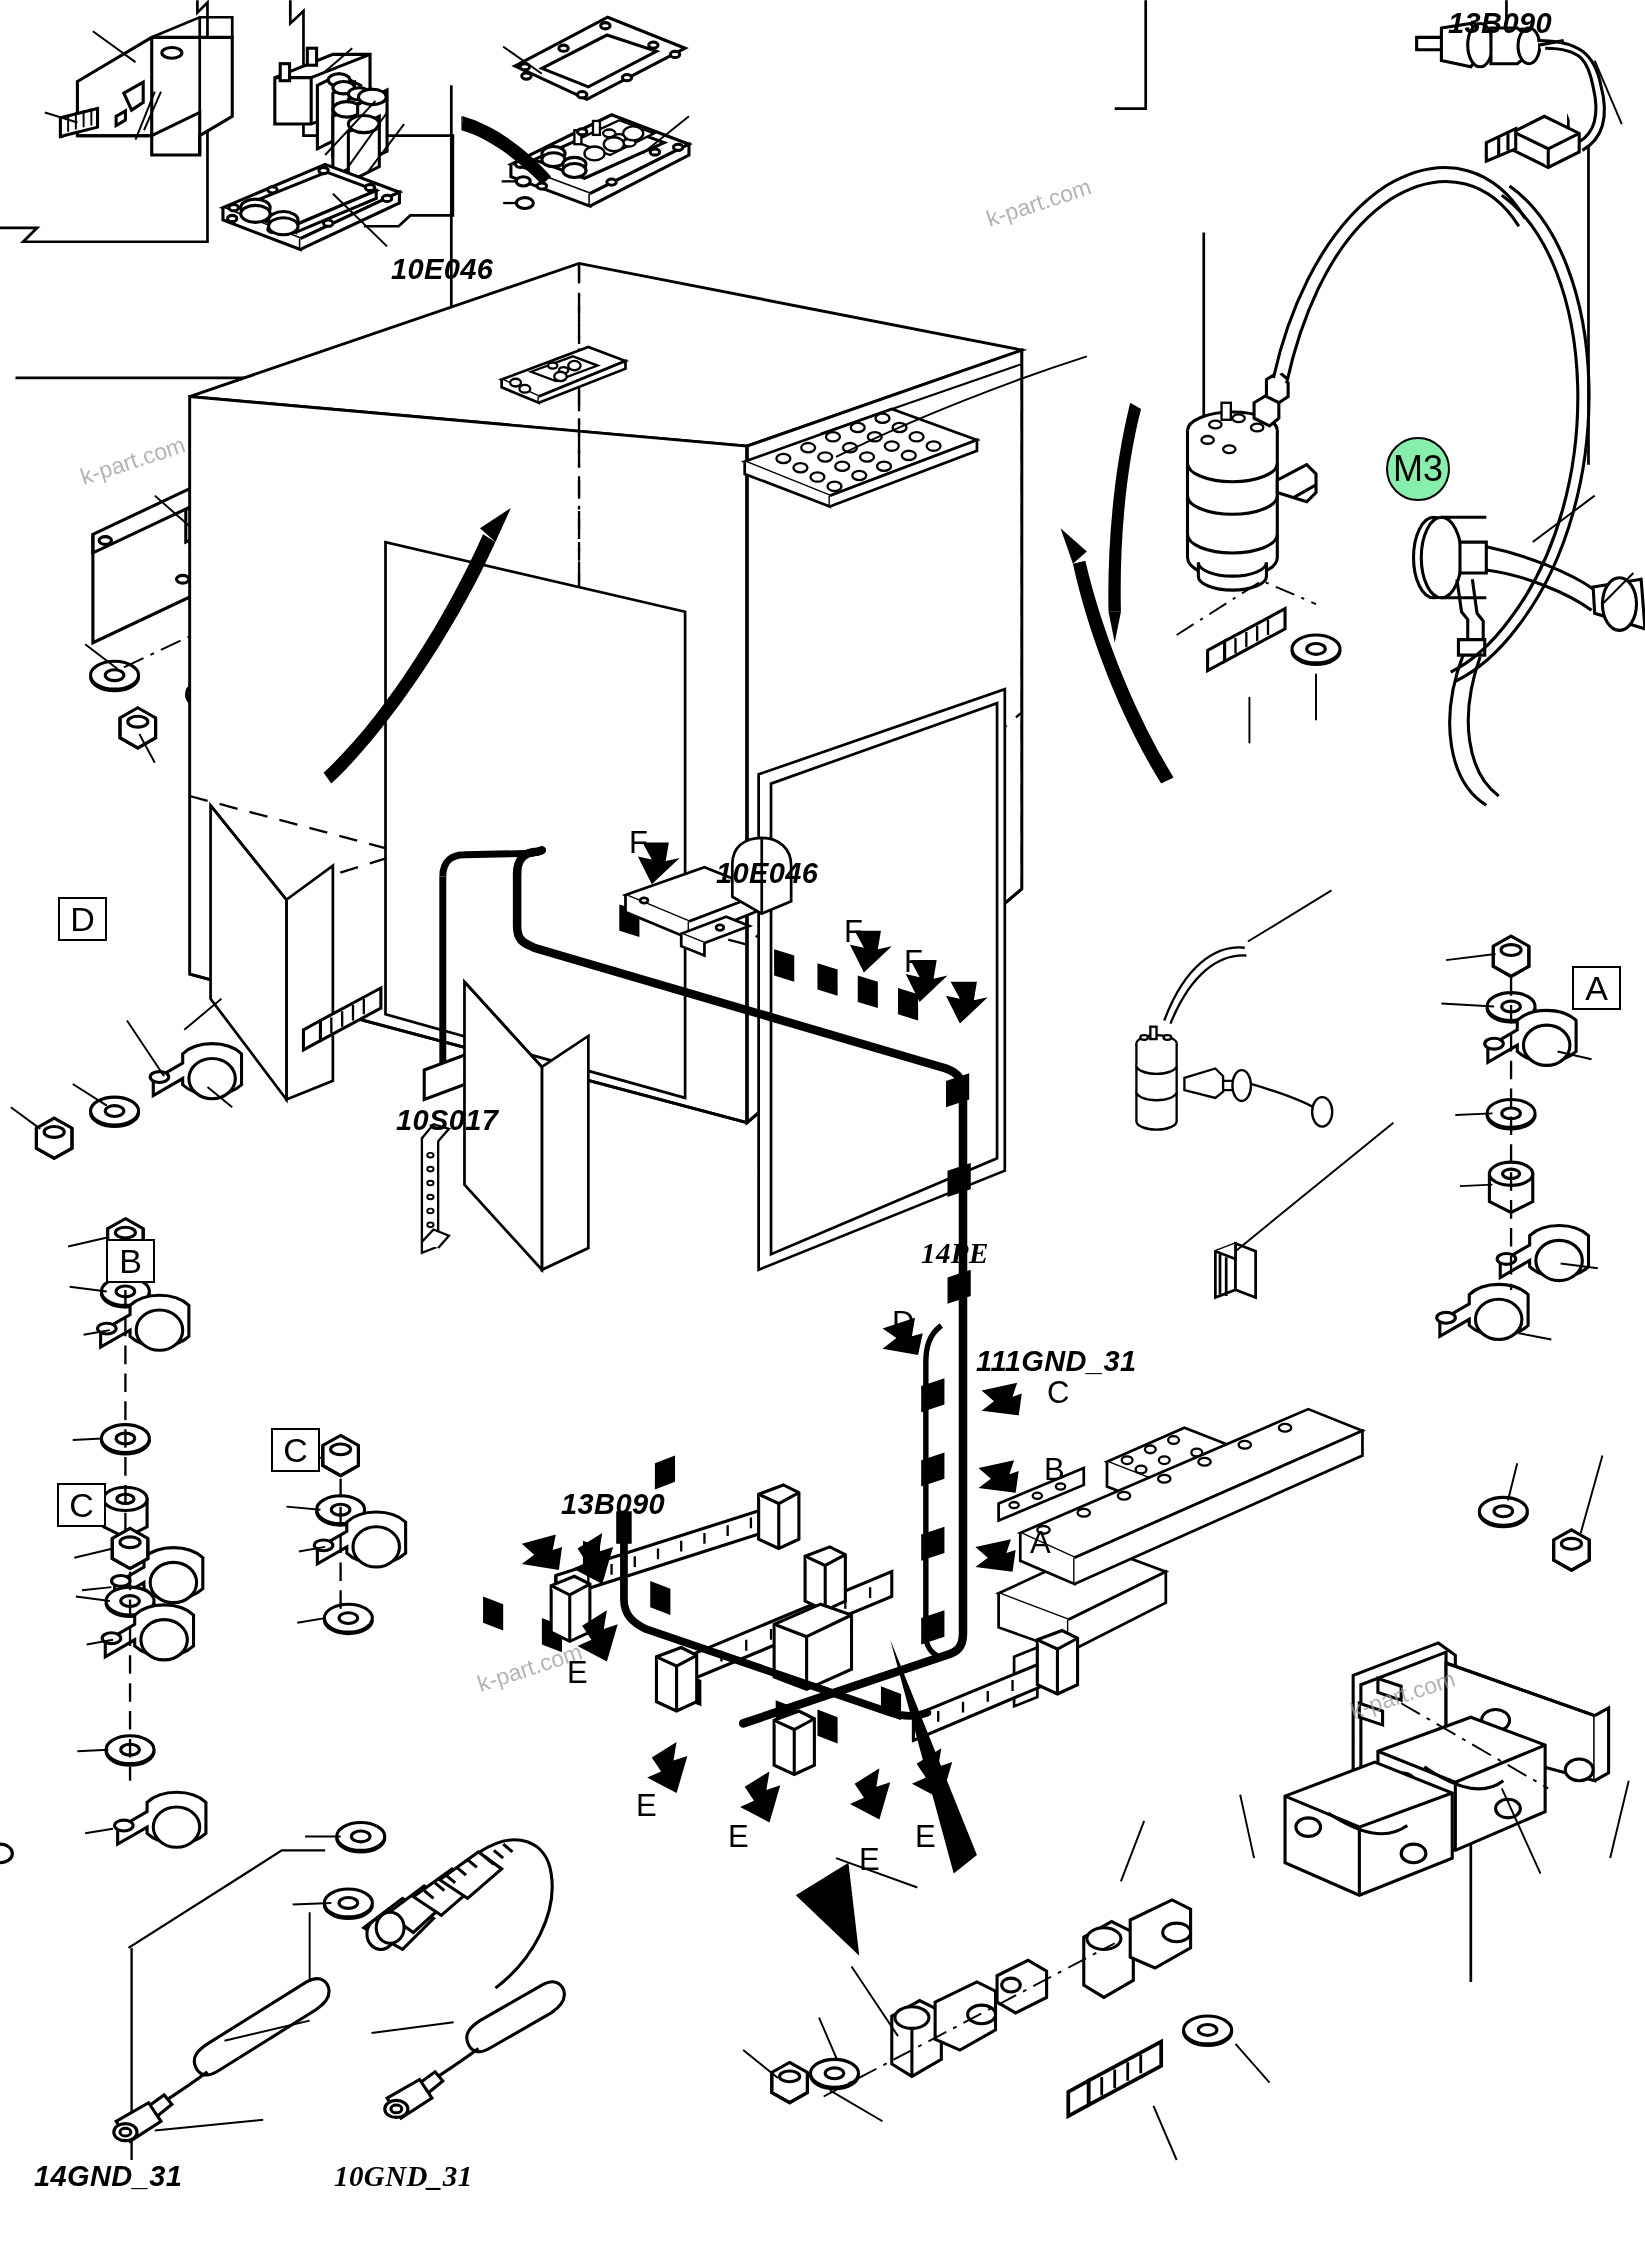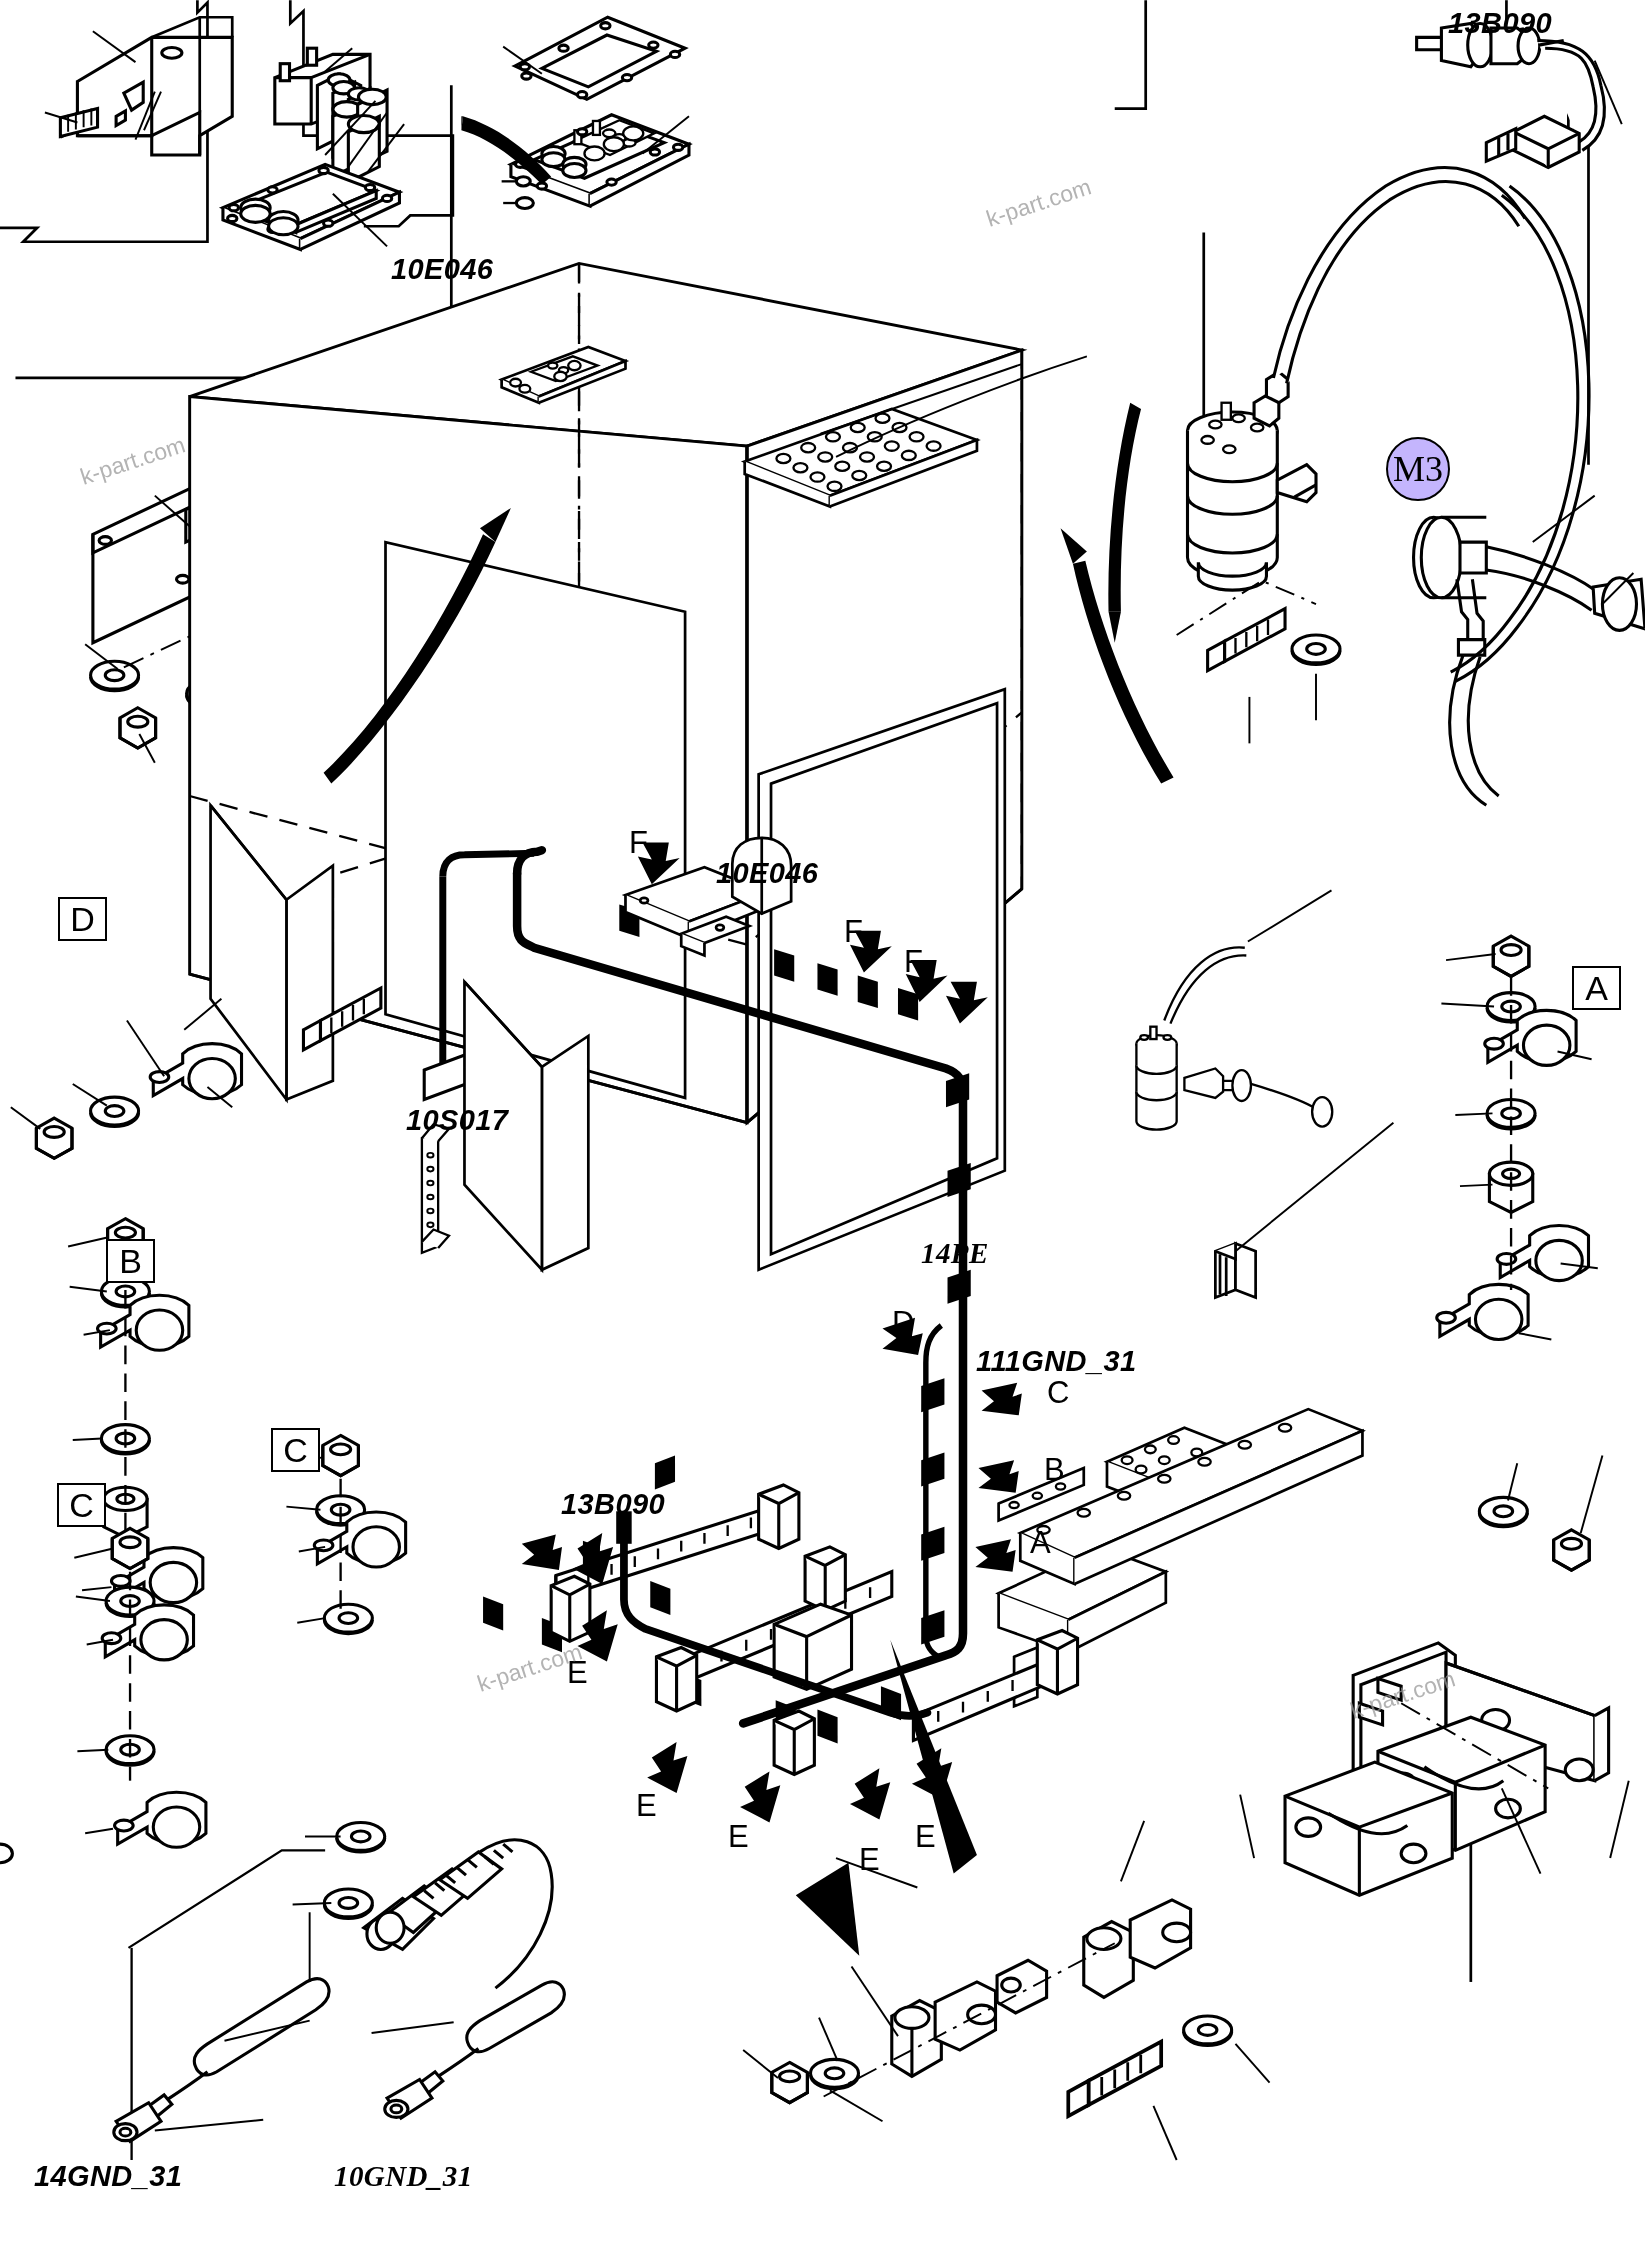--- a/index.html
+++ b/index.html
@@ -7,21 +7,21 @@
   #sheet{position:relative;width:1645px;height:2250px;background:#fff;overflow:hidden;}
   #sheet svg{position:absolute;left:0;top:0;}
   .lbl{position:absolute;font-family:"Liberation Sans",sans-serif;font-style:italic;font-weight:bold;
        color:#000;white-space:nowrap;line-height:1;}
   .lbl.part{font-size:29px;letter-spacing:0.4px;}
   .letter{position:absolute;font-family:"Liberation Sans",sans-serif;font-size:31px;font-weight:normal;
           color:#000;line-height:1;}
   .boxed{position:absolute;border:2.3px solid #000;display:flex;align-items:center;justify-content:center;
          font-family:"Liberation Sans",sans-serif;font-size:34px;color:#000;background:#fff;}
   .circ{position:absolute;border:2.3px solid #000;border-radius:50%;display:flex;align-items:center;
-        justify-content:center;font-family:Liberation Serif, serif;font-size:36px;background:#c4b5fd;}
+        justify-content:center;font-family:Liberation Sans, sans-serif;font-size:36px;background:#86efac;}
   .wm{position:absolute;font-family:"Liberation Sans",sans-serif;font-size:23px;color:#9a9a9a;
       white-space:nowrap;transform:rotate(-18deg);transform-origin:left top;opacity:.75;}
 </style>
 </head>
 <body>
 
 <div id="sheet">
 
 <svg width="1645" height="2250" viewBox="0 0 2125 2906">
   <defs>
@@ -873,21 +873,21 @@
     <path d="M400,2560 L400,2470"></path>
         <path d="M480,2626 L586,2612"></path>
   </g>
 
 </svg>
 
 <div id="partLabels">
       <div class="lbl part" style="left: 1448px; top: 9.3px;">13B090</div>
       <div class="lbl part" style="left: 391px; top: 255px;">10E046</div>
       <div class="lbl part" style="left: 716px; top: 859px;">10E046</div>
-      <div class="lbl part" style="left: 406px; top: 1106px;">10S017</div>
+      <div class="lbl part" style="left: 396px; top: 1106px;">10S017</div>
       <div class="lbl part" style="left: 921px; top: 1239px; font-family: Liberation Serif, serif;">14PE</div>
       <div class="lbl part" style="left: 976px; top: 1347px;">111GND_31</div>
       <div class="lbl part" style="left: 561px; top: 1490px;">13B090</div>
       <div class="lbl part" style="left: 34px; top: 2162px; text-align: center;">14GND_31</div>
       <div class="lbl part" style="left: 334px; top: 2162px; font-family: Liberation Serif, serif;">10GND_31</div>
     </div>
 <div id="markerLayer">
       <div class="boxed" style="left: 1572px; top: 966px; width: 45px; height: 40px;">A</div>
       <div class="boxed" style="left: 106px; top: 1239px; width: 45px; height: 40px;">B</div>
       <div class="boxed" style="left: 271px; top: 1428px; width: 45px; height: 40px;">C</div>

